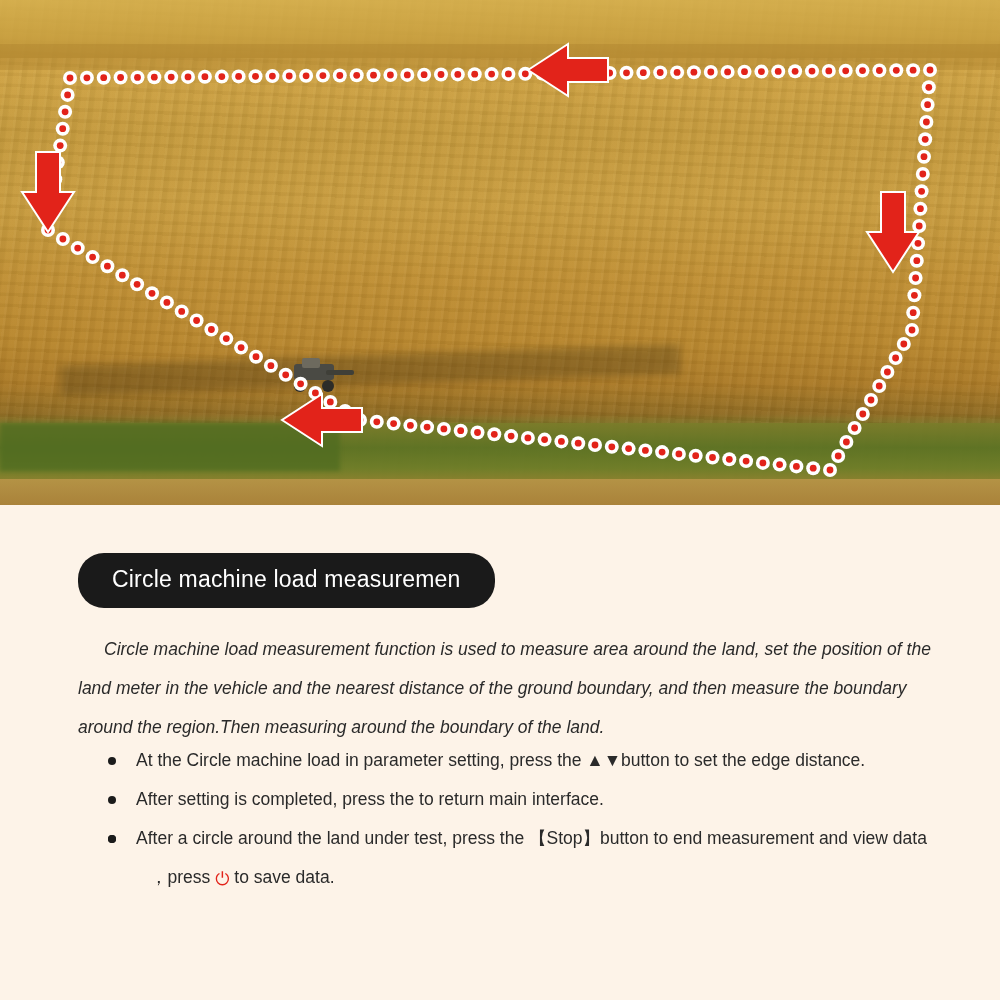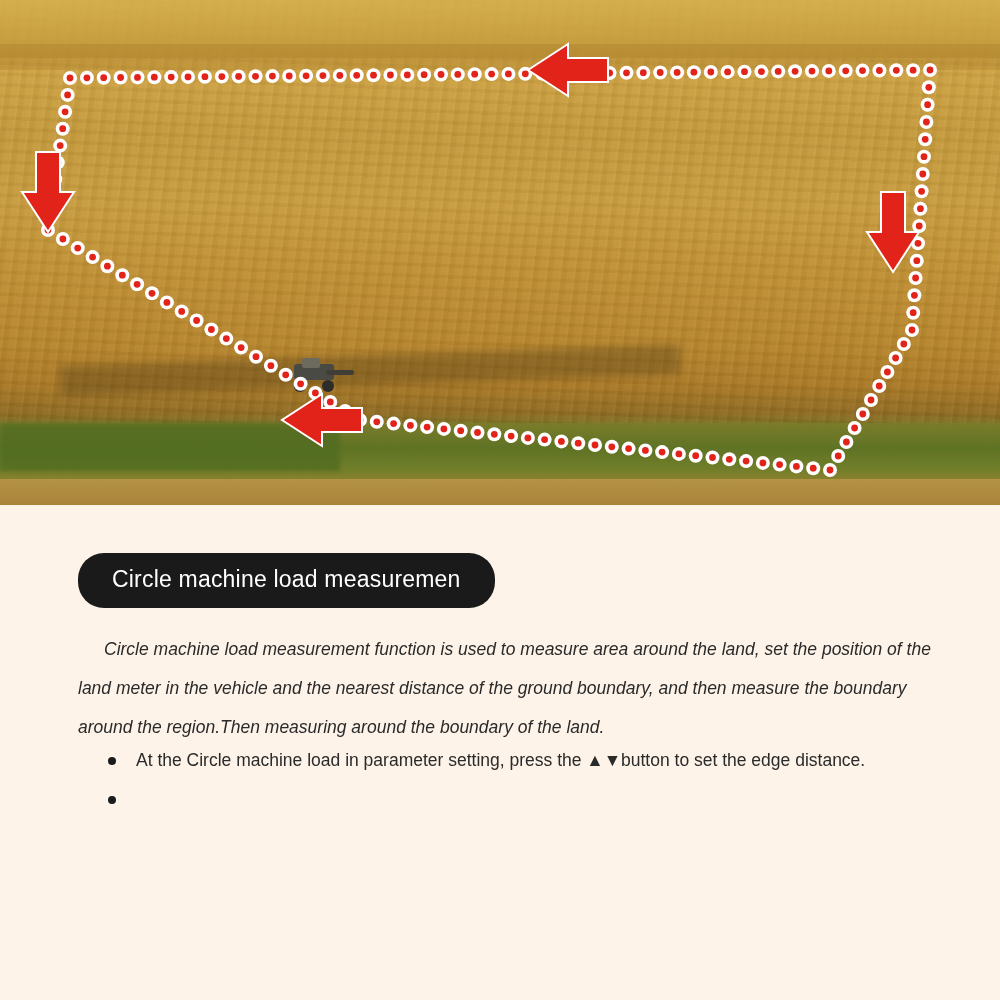--- a/index.html
+++ b/index.html
@@ -532,17 +532,30 @@
 
     <p class="intro">Circle machine load measurement function is used to measure area around the land, set the position of the land meter in the vehicle and the nearest distance of the ground boundary, and then measure the boundary around the region.Then measuring around the boundary of the land.</p>
 
     <ul class="bullets">
       <li>
         <span class="dot"></span>
         <span>At the Circle machine load in parameter setting, press the ▲▼button to set the edge distance.</span>
       </li>
       <li>
         <span class="dot"></span>
+        <span>After setting is completed, press the to return main interface.</span>
+      </li>
+      <li>
+        <span class="dot"></span>
+      </li>
+      <li>
+        <span class="dot"></span>
+        <span>After a circle around the land under test, press the 【Stop】button to end measurement and view data</span>
+        <span class="last-line">
+          <span>，press</span>
+          <span class="power-glyph">⏻</span>
+          <span>to save data.</span>
+        </span>
       </li>
     </ul>
 
   </div>
 </div>
 
 </body></html>

